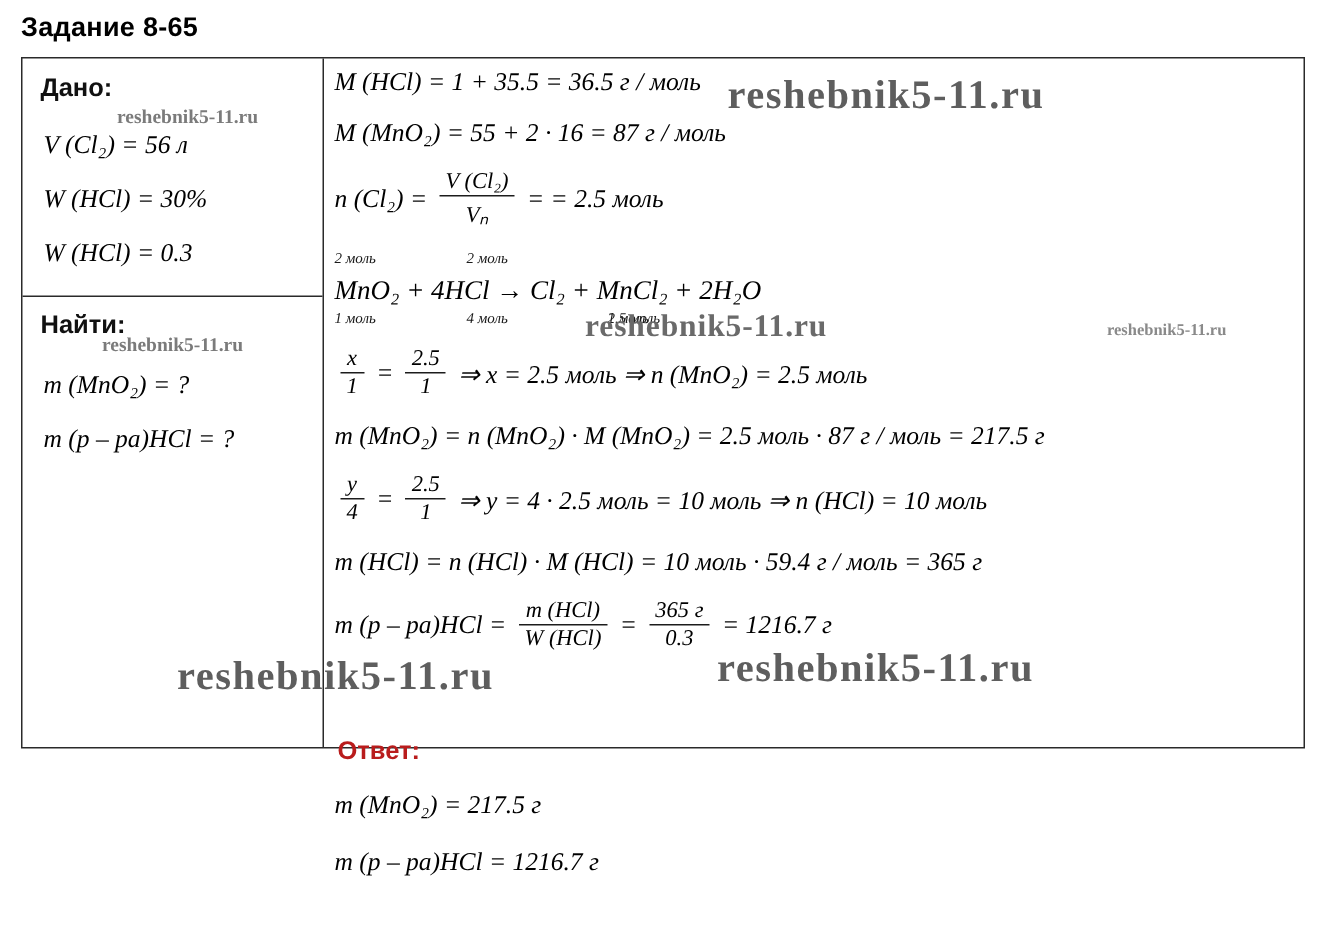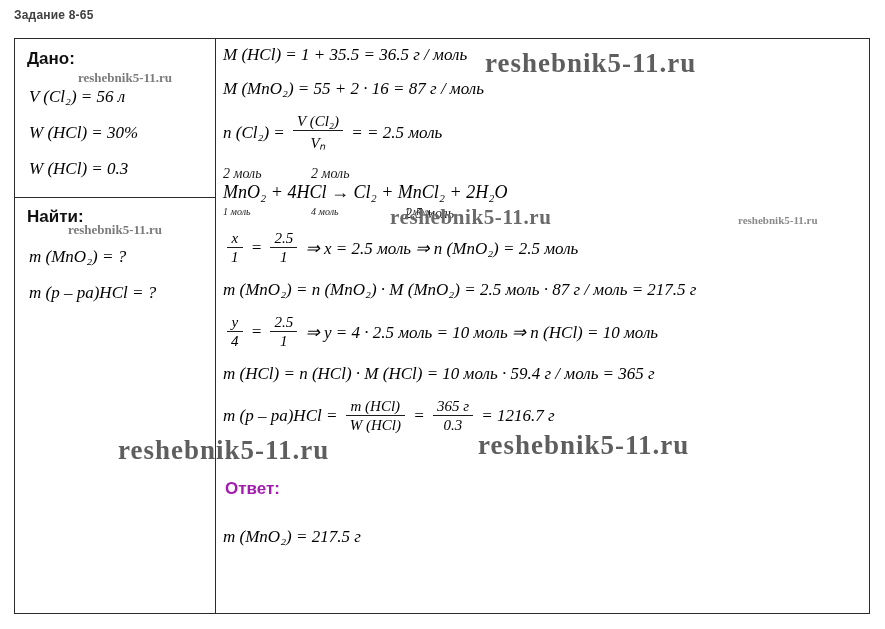--- a/index.html
+++ b/index.html
@@ -19,30 +19,30 @@
     position: relative;
     width: 885px;
     height: 629px;
   }
   .task-title {
     position: absolute;
     left: 14px;
     top: 8px;
     font-family: "Liberation Sans", sans-serif;
     font-weight: bold;
-    font-size: 12px;
+    font-size: 18px;
     letter-spacing: 0.2px;
-    color: #404040;
+    color: #000000;
   }
   .solution-box {
     position: absolute;
     left: 14px;
     top: 38px;
     width: 856px;
-    height: 576px;
+    height: 461px;
     border: 1px solid #2a2a2a;
     box-sizing: border-box;
   }
   .vline {
     position: absolute;
     left: 200px;
     top: 0;
     width: 1px;
     height: 100%;
     background: #2a2a2a;
@@ -67,25 +67,25 @@
     top: 10px;
   }
   .find-head {
     position: absolute;
     left: 12px;
     top: 168px;
   }
   .answer-head {
     position: absolute;
     left: 210px;
-    top: 440px;
+    top: 452px;
     font-family: "Liberation Sans", sans-serif;
     font-weight: bold;
     font-size: 17px;
-    color: #a21caf;
+    color: #b91c1c;
   }
   .math {
     font-family: "Liberation Serif", serif;
     font-style: italic;
     font-size: 17px;
     color: #000000;
     white-space: nowrap;
   }
   .given-list {
     position: absolute;
@@ -136,21 +136,21 @@
   }
   .rxn {
     position: absolute;
     left: 0;
     top: 16px;
     font-size: 18px;
   }
   .coef-top {
     position: absolute;
     top: 0;
-    font-size: 14px;
+    font-size: 10px;
     font-style: italic;
   }
   .coef-bot {
     position: absolute;
     top: 40px;
     font-size: 10px;
     font-style: italic;
   }
   .answer-block {
     position: absolute;
@@ -290,20 +290,21 @@
         </span>
         <span class="eqline">= 1216.7 г</span>
       </span>
 
     </div>
 
     <div class="answer-head">Ответ:</div>
 
     <div class="answer-block">
       <span class="math line">m (MnO₂) = 217.5 г</span>
+      <span class="math line">m (p – pa)HCl = 1216.7 г</span>
     </div>
   </div>
 
   <div class="wm wm-big wm1">reshebnik5-11.ru</div>
   <div class="wm wm-mid wm2">reshebnik5-11.ru</div>
   <div class="wm wm-big wm3">reshebnik5-11.ru</div>
   <div class="wm wm-big wm4">reshebnik5-11.ru</div>
   <div class="wm wm-small wm5">reshebnik5-11.ru</div>
   <div class="wm wm-small wm6">reshebnik5-11.ru</div>
   <div class="wm wm-tiny wm7">reshebnik5-11.ru</div>

